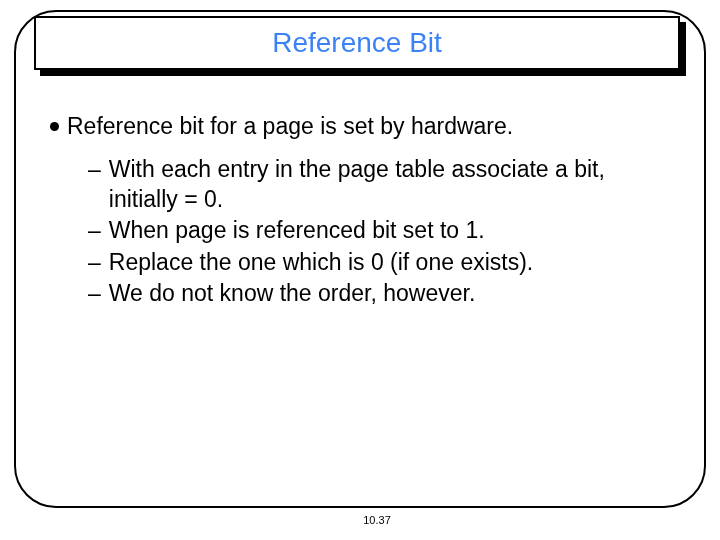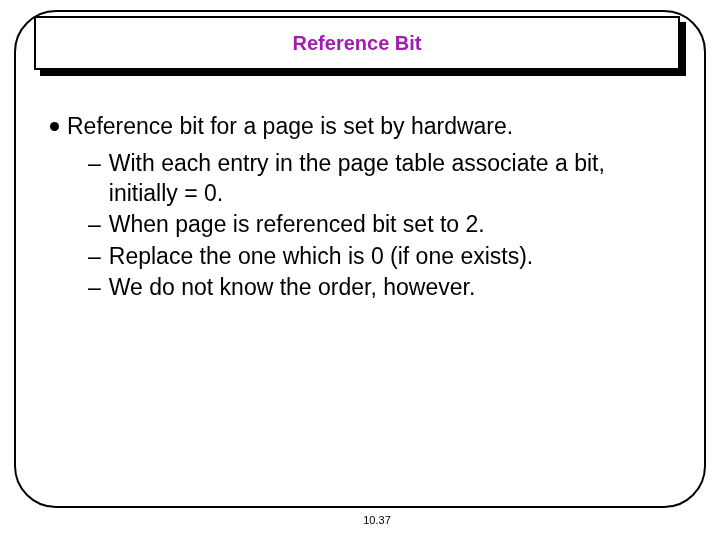--- a/index.html
+++ b/index.html
@@ -34,35 +34,35 @@
     top: 16px;
     width: 646px;
     height: 54px;
     background: #fff;
     border: 2px solid #000;
     display: flex;
     align-items: center;
     justify-content: center;
   }
   .title-text {
-    font-size: 20px;
-    font-weight: bold;
-    color: #a21caf;
+    font-size: 28px;
+    font-weight: normal;
+    color: #3b82f6;
   }
   .content {
     position: absolute;
     left: 50px;
     top: 112px;
     width: 620px;
     color: #000;
   }
   .bullet-row {
     display: flex;
     align-items: flex-start;
-    margin-bottom: 8px;
+    margin-bottom: 14px;
   }
   .bullet-dot {
     width: 9px;
     height: 9px;
     background: #000;
     border-radius: 50%;
     margin-top: 10px;
     margin-right: 8px;
     flex-shrink: 0;
   }
@@ -123,21 +123,21 @@
       <div class="bullet-dot"></div>
       <div class="bullet-text">Reference bit for a page is set by hardware.</div>
     </div>
     <div class="sub-list">
       <div class="sub-row">
         <div class="dash">–</div>
         <div class="sub-text">With each entry in the page table associate a bit, initially = 0.</div>
       </div>
       <div class="sub-row">
         <div class="dash">–</div>
-        <div class="sub-text">When page is referenced bit set to 2.</div>
+        <div class="sub-text">When page is referenced bit set to 1.</div>
       </div>
       <div class="sub-row">
         <div class="dash">–</div>
         <div class="sub-text">Replace the one which is 0 (if one exists).</div>
       </div>
       <div class="sub-row">
         <div class="dash">–</div>
         <div class="sub-text">We do not know the order, however.</div>
       </div>
     </div>

